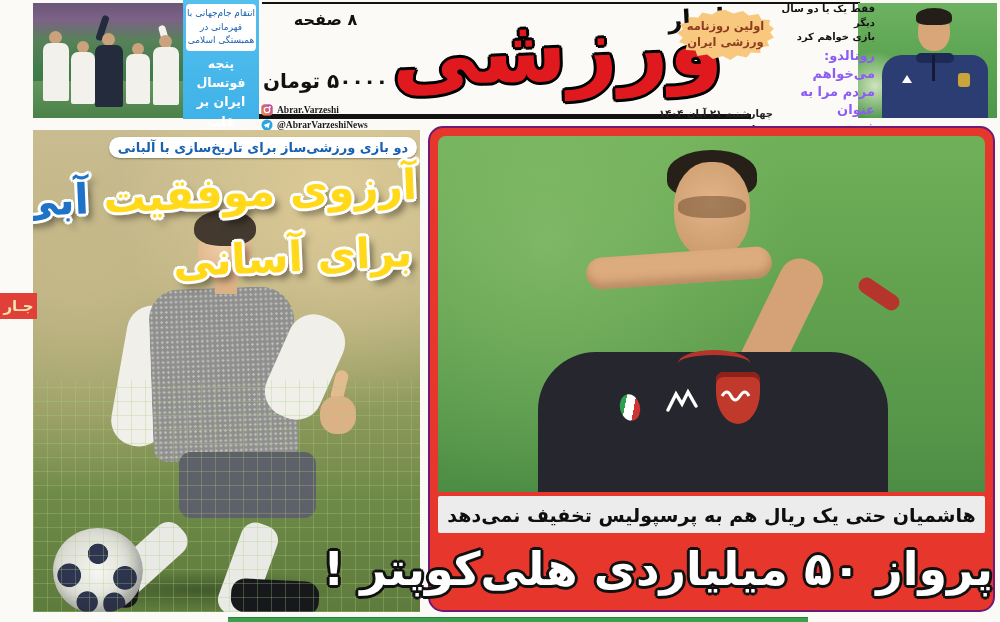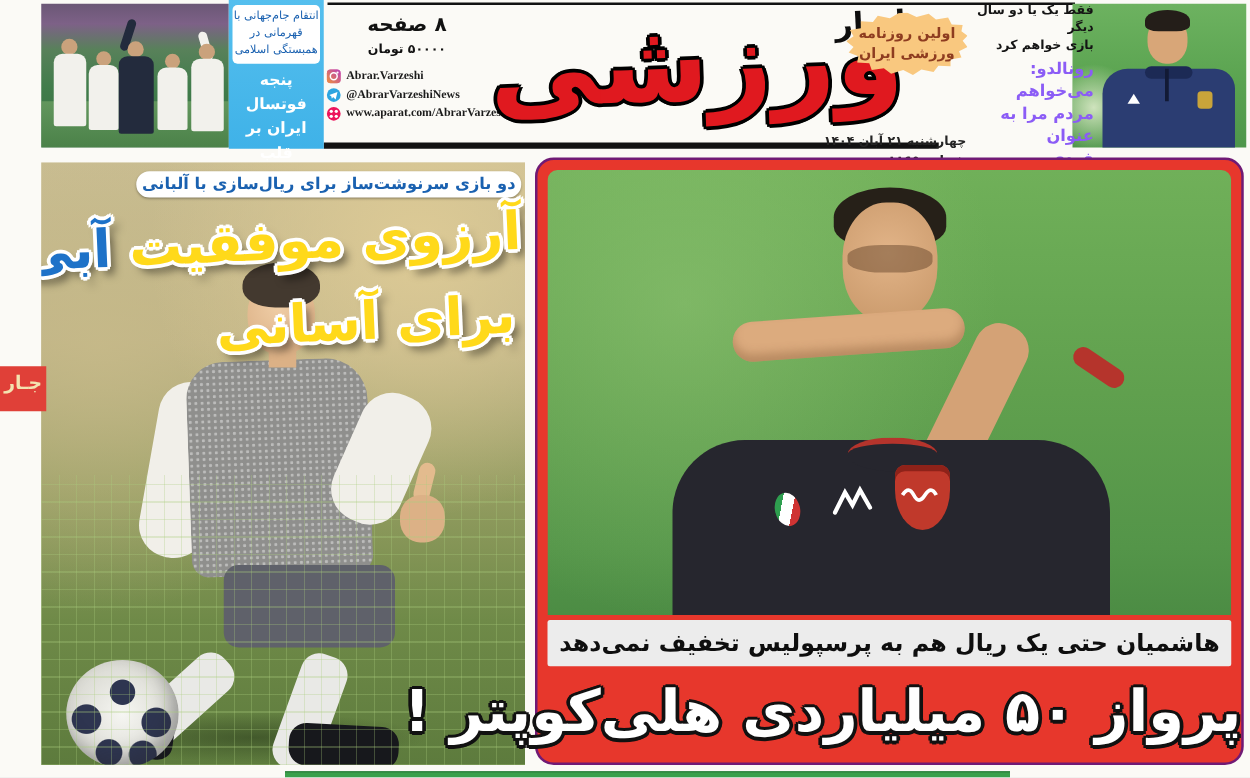--- a/index.html
+++ b/index.html
@@ -25,21 +25,21 @@
   
   .futsal-box{left:183px;top:0;width:76px;height:119px;box-sizing:border-box;padding:4px 3px;
     background:linear-gradient(180deg,#55bfee 0%,#3fb2e8 100%);}
   .futsal-kicker{background:#fff;border-radius:4px;color:#1a61b0;font-weight:normal;font-size:9px;
     line-height:1.5;text-align:center;padding:3px 1px;}
   .futsal-headline{color:#fff;font-weight:bold;font-size:12.5px;line-height:1.55;text-align:center;margin-top:3px;}
 
   
   .price-block{left:259px;top:8px;width:133px;text-align:center;color:#111;}
   .price-pages{font-size:16px;font-weight:bold;line-height:1.5;}
-  .price-amount{font-size:10px;font-weight:bold;line-height:1.5;}
+  .price-amount{font-size:20px;font-weight:bold;line-height:1.5;margin-top:34px;}
   .social{margin-top:8px;text-align:left;}
   .social-row{display:flex;align-items:center;gap:4px;direction:ltr;margin:3px 0 3px 2px;}
   .social-row span{font-family:"Liberation Serif",serif;font-weight:bold;font-size:9.5px;color:#1b1b1b;white-space:nowrap;}
   .sicon{width:12px;height:12px;flex:0 0 12px;}
 
   
   .masthead{left:380px;top:0;width:360px;height:120px;pointer-events:none;}
   .masthead-main{position:absolute;left:0;right:6px;top:4px;text-align:center;
     font-size:88px;font-weight:bold;color:#e0191f;line-height:1.05;letter-spacing:-5px;
     transform:rotate(-2deg);
@@ -119,21 +119,21 @@
   .headline1{right:3px;top:31px;white-space:nowrap;font-weight:bold;font-size:42px;line-height:1.15;
     transform:rotate(-2.5deg);transform-origin:right center;}
   .headline2{right:8px;top:98px;white-space:nowrap;font-weight:bold;font-size:42px;line-height:1.15;
     transform:rotate(-2.5deg);transform-origin:right center;}
   .hl-yellow{color:#ffd91a;
     text-shadow:-3px 0 #fff,3px 0 #fff,0 -3px #fff,0 3px #fff,-2px -2px #fff,2px 2px #fff,2px -2px #fff,-2px 2px #fff,5px 6px 7px rgba(0,0,0,.5);}
   .hl-blue{color:#1e72c8;
     text-shadow:-3px 0 #fff,3px 0 #fff,0 -3px #fff,0 3px #fff,-2px -2px #fff,2px 2px #fff,2px -2px #fff,-2px 2px #fff,5px 6px 7px rgba(0,0,0,.5);}
 
   
-  .jar{left:0;top:293px;width:37px;height:36px;background:#e04038;color:#f3e3b0;
+  .jar{left:0;top:293px;width:37px;height:26px;background:#e04038;color:#f3e3b0;
     font-size:15px;font-weight:bold;line-height:26px;text-align:center;overflow:hidden;}
 
   
   .right-story{left:428px;top:126px;width:567px;height:486px;box-sizing:border-box;
     background:#e7372c;border:2px solid #701a75;border-radius:15px;}
   .rp-photo{left:8px;top:8px;width:547px;height:356px;border-radius:8px 8px 0 0;overflow:hidden;
     background:
       radial-gradient(circle at 20% 30%,rgba(150,200,120,.5) 0%,rgba(150,200,120,0) 50%),
       linear-gradient(180deg,#70b059 0%,#60a04e 50%,#549549 85%,#4c8c44 100%);}
   .rp-hair{left:229px;top:14px;width:90px;height:48px;border-radius:50% 50% 35% 35%;background:#262018;}
@@ -275,21 +275,21 @@
     <div class="abs lp-arm-l"></div>
     <div class="abs lp-thumb"></div>
     <div class="abs lp-fist"></div>
     <div class="abs lp-shorts"></div>
     <div class="abs lp-sock1"></div>
     <div class="abs lp-sock2"></div>
     <div class="abs lp-shoe1"></div>
     <div class="abs lp-shoe2"></div>
     <div class="abs lp-ball"></div>
     <div class="abs lp-grid"></div>
-    <div class="abs lp-kicker rtl">دو بازی سرنوشت‌ساز برای ریال‌سازی با آلبانی</div>
+    <div class="abs lp-kicker rtl">دو بازی ورزشی‌ساز برای تاریخ‌سازی با آلبانی</div>
     <div class="abs headline1 rtl">
       <span class="hl-yellow">آرزوی موفقیت</span>
       <span class="hl-blue">آبی‌ها</span>
     </div>
     <div class="abs headline2 rtl hl-yellow">برای آسانی</div>
   </div>
 
   <div class="abs jar rtl">جـار</div>
 
   <div class="abs right-story">

